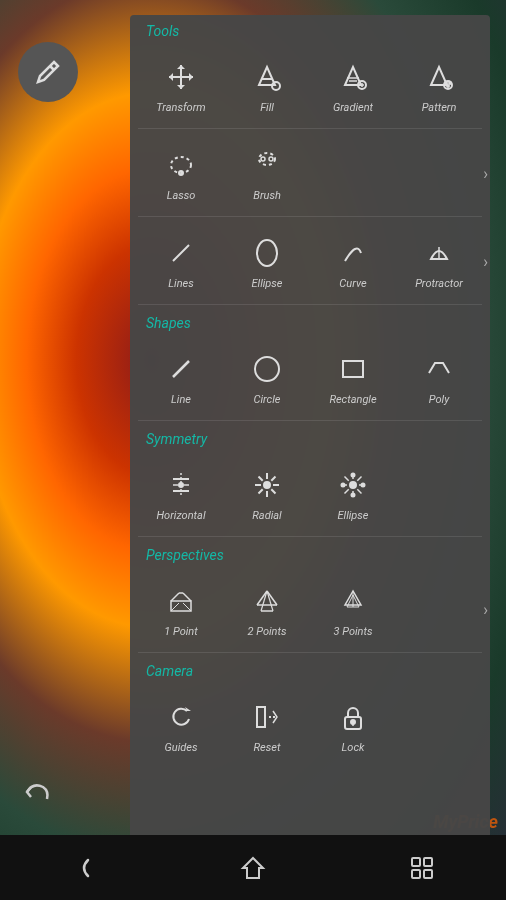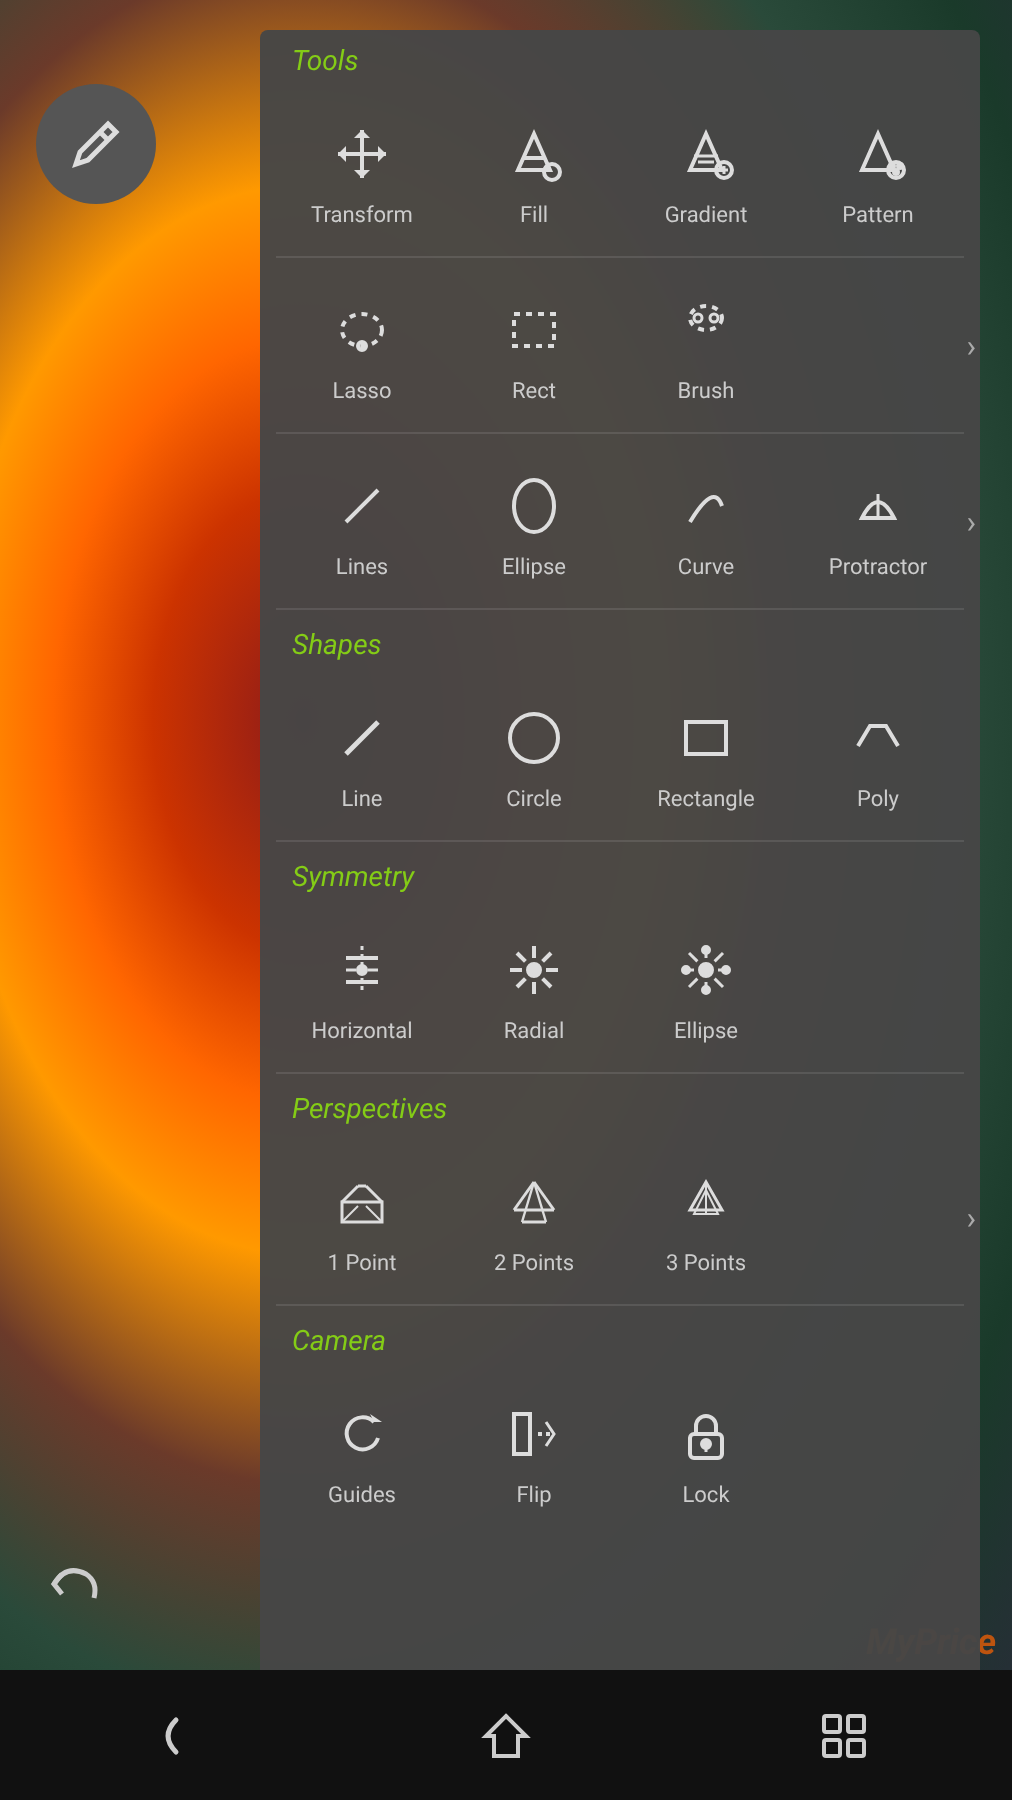--- a/index.html
+++ b/index.html
@@ -109,21 +109,21 @@
       overflow-y: auto;
       overflow-x: hidden;
     }
 
     .tools-panel::-webkit-scrollbar { display: none; }
 
     .section-header {
       padding: 8px 16px 4px 16px;
       font-size: 14px;
       font-style: italic;
-      color: #84cc16;
+      color: #14b8a6;
     }
 
     .tools-grid {
       display: grid;
       grid-template-columns: repeat(4, 1fr);
       padding: 4px 8px;
       position: relative;
     }
 
     .tool-item {
@@ -143,20 +143,21 @@
       align-items: center;
       justify-content: center;
       color: #ddd;
     }
 
     .tool-label {
       font-size: 11px;
       color: #ccc;
       margin-top: 2px;
       text-align: center;
+      font-style: italic;
     }
 
     .expand-arrow {
       position: absolute;
       right: 2px;
       top: 50%;
       transform: translateY(-50%);
       color: #aaa;
       font-size: 16px;
     }
@@ -264,28 +265,20 @@
     <div class="tool-item">
       <div class="tool-icon">
         <svg class="tool-svg" viewBox="0 0 32 32">
           <ellipse cx="16" cy="16" rx="10" ry="8" stroke="#ddd" stroke-width="2" stroke-dasharray="3,3" fill="none"></ellipse>
           <circle cx="16" cy="24" r="2" stroke="#ddd" stroke-width="2" fill="none"></circle>
         </svg>
       </div>
       <span class="tool-label">Lasso</span>
     </div>
 
-    <div class="tool-item">
-      <div class="tool-icon">
-        <svg class="tool-svg" viewBox="0 0 32 32">
-          <rect x="6" y="8" width="20" height="16" stroke="#ddd" stroke-width="2" fill="none" stroke-dasharray="3,3"></rect>
-        </svg>
-      </div>
-      <span class="tool-label">Rect</span>
-    </div>
 
 
     <div class="tool-item">
       <div class="tool-icon">
         <svg class="tool-svg" viewBox="0 0 32 32">
           <ellipse cx="16" cy="10" rx="8" ry="6" stroke="#ddd" stroke-width="2" fill="none" stroke-dasharray="3,3"></ellipse>
           <circle cx="12" cy="10" r="2" stroke="#ddd" stroke-width="1.5" fill="none"></circle>
           <circle cx="20" cy="10" r="2" stroke="#ddd" stroke-width="1.5" fill="none"></circle>
         </svg>
       </div>
@@ -506,21 +499,21 @@
     </div>
 
     <div class="tool-item">
       <div class="tool-icon">
         <svg class="tool-svg" viewBox="0 0 32 32">
           <rect x="6" y="6" width="8" height="20" stroke="#ddd" stroke-width="2" fill="none"></rect>
           <line x1="18" y1="16" x2="26" y2="16" stroke="#ddd" stroke-width="2" stroke-dasharray="2,2"></line>
           <polyline points="22,10 26,16 22,22" stroke="#ddd" stroke-width="1.5" fill="none"></polyline>
         </svg>
       </div>
-      <span class="tool-label">Flip</span>
+      <span class="tool-label">Reset</span>
     </div>
 
     <div class="tool-item">
       <div class="tool-icon">
         <svg class="tool-svg" viewBox="0 0 32 32">
           <rect x="8" y="16" width="16" height="12" rx="2" stroke="#ddd" stroke-width="2" fill="none"></rect>
           <path d="M11 16 L11 12 A5 5 0 0 1 21 12 L21 16" stroke="#ddd" stroke-width="2" fill="none"></path>
           <circle cx="16" cy="21" r="2" fill="#ddd"></circle>
           <line x1="16" y1="21" x2="16" y2="25" stroke="#ddd" stroke-width="1.5"></line>
         </svg>

